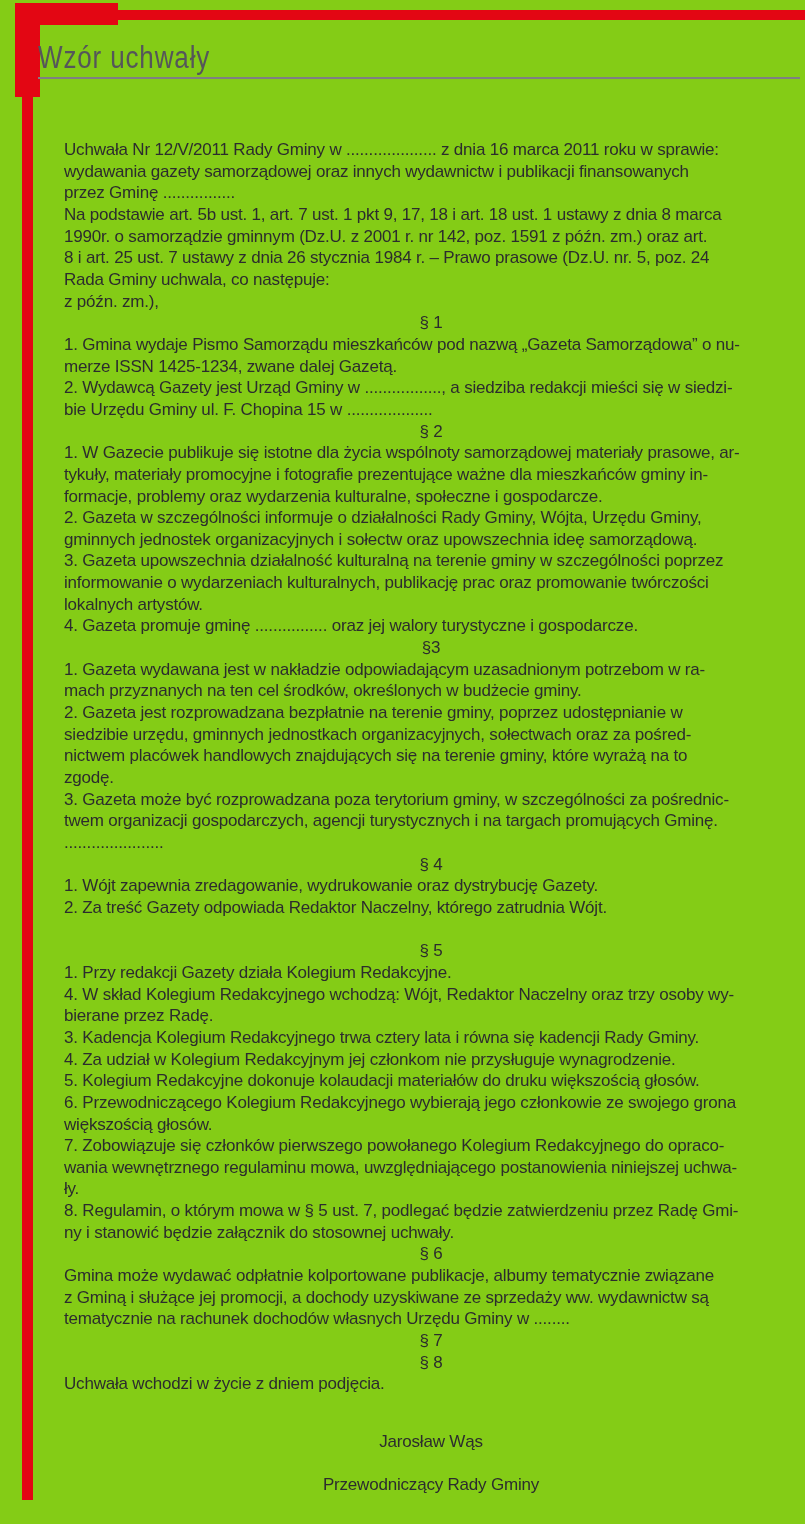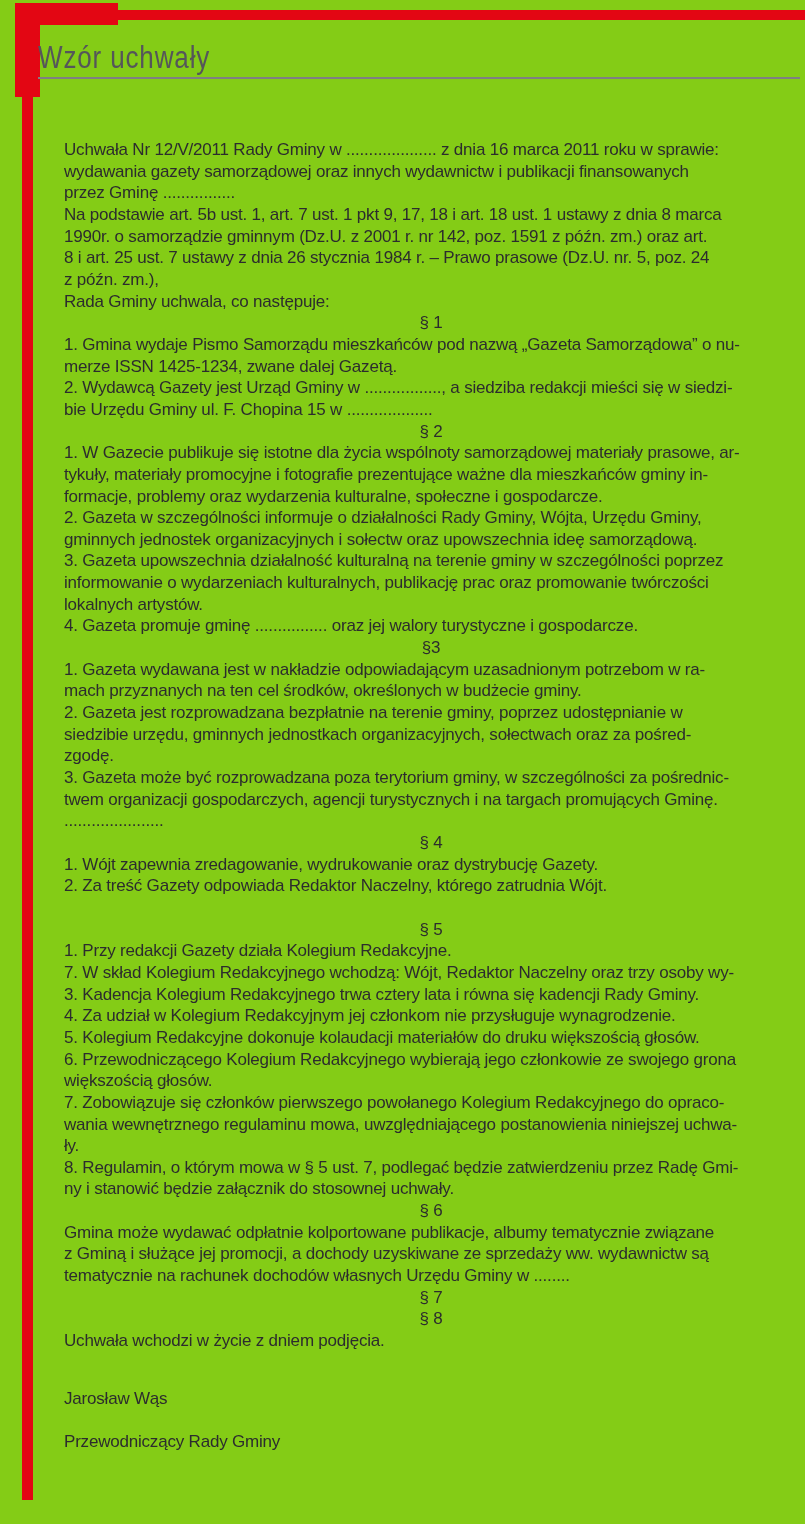--- a/index.html
+++ b/index.html
@@ -40,21 +40,21 @@
   .doc-body{
     position:absolute;left:64px;top:118px;width:734px;
     font-size:17px;line-height:21.65px;
     letter-spacing:-0.2px;
     color:var(--body-text);
     margin-top:21px;
   }
   .doc-line{white-space:pre;overflow:visible;}
   .doc-heading{text-align:center;white-space:pre;}
   .doc-spacer{height:21.65px;}
-  .signature{margin-top:36px;text-align:left;}
+  .signature{margin-top:36px;text-align:center;}
   .sig-gap{height:21.65px;}
 </style>
 </head>
 <body>
 
 <div class="page">
 
   <div class="bar bar-corner-h"></div>
   <div class="bar bar-thin-h"></div>
   <div class="bar bar-corner-v"></div>
@@ -64,53 +64,55 @@
   <div class="title-underline"></div>
 
   <div class="doc-body">
 
     <div class="doc-line">Uchwała Nr 12/V/2011 Rady Gminy w .................... z dnia 16 marca 2011 roku w sprawie:</div>
       <div class="doc-line">wydawania gazety samorządowej oraz innych wydawnictw i publikacji finansowanych</div>
       <div class="doc-line">przez Gminę ................</div>
       <div class="doc-line">Na podstawie art. 5b ust. 1, art. 7 ust. 1 pkt 9, 17, 18 i art. 18 ust. 1 ustawy z dnia 8 marca</div>
       <div class="doc-line">1990r. o samorządzie gminnym (Dz.U. z 2001 r. nr 142, poz. 1591 z późn. zm.) oraz art.</div>
       <div class="doc-line">8 i art. 25 ust. 7 ustawy z dnia 26 stycznia 1984 r. – Prawo prasowe (Dz.U. nr. 5, poz. 24</div>
+      <div class="doc-line">Rada Gminy uchwala, co następuje:</div>
       <div class="doc-line">z późn. zm.),</div>
-      <div class="doc-line">Rada Gminy uchwala, co następuje:</div>
       <div class="doc-heading">§ 1</div>
       <div class="doc-line">1. Gmina wydaje Pismo Samorządu mieszkańców pod nazwą „Gazeta Samorządowa” o nu-</div>
       <div class="doc-line">merze ISSN 1425-1234, zwane dalej Gazetą.</div>
       <div class="doc-line">2. Wydawcą Gazety jest Urząd Gminy w ................., a siedziba redakcji mieści się w siedzi-</div>
       <div class="doc-line">bie Urzędu Gminy ul. F. Chopina 15 w ...................</div>
       <div class="doc-heading">§ 2</div>
       <div class="doc-line">1. W Gazecie publikuje się istotne dla życia wspólnoty samorządowej materiały prasowe, ar-</div>
       <div class="doc-line">tykuły, materiały promocyjne i fotografie prezentujące ważne dla mieszkańców gminy in-</div>
       <div class="doc-line">formacje, problemy oraz wydarzenia kulturalne, społeczne i gospodarcze.</div>
       <div class="doc-line">2. Gazeta w szczególności informuje o działalności Rady Gminy, Wójta, Urzędu Gminy,</div>
       <div class="doc-line">gminnych jednostek organizacyjnych i sołectw oraz upowszechnia ideę samorządową.</div>
       <div class="doc-line">3. Gazeta upowszechnia działalność kulturalną na terenie gminy w szczególności poprzez</div>
       <div class="doc-line">informowanie o wydarzeniach kulturalnych, publikację prac oraz promowanie twórczości</div>
       <div class="doc-line">lokalnych artystów.</div>
       <div class="doc-line">4. Gazeta promuje gminę ................ oraz jej walory turystyczne i gospodarcze.</div>
       <div class="doc-heading">§3</div>
       <div class="doc-line">1. Gazeta wydawana jest w nakładzie odpowiadającym uzasadnionym potrzebom w ra-</div>
       <div class="doc-line">mach przyznanych na ten cel środków, określonych w budżecie gminy.</div>
       <div class="doc-line">2. Gazeta jest rozprowadzana bezpłatnie na terenie gminy, poprzez udostępnianie w</div>
       <div class="doc-line">siedzibie urzędu, gminnych jednostkach organizacyjnych, sołectwach oraz za pośred-</div>
+      <div class="doc-line">nictwem placówek handlowych znajdujących się na terenie gminy, które wyrażą na to</div>
       <div class="doc-line">zgodę.</div>
       <div class="doc-line">3. Gazeta może być rozprowadzana poza terytorium gminy, w szczególności za pośrednic-</div>
       <div class="doc-line">twem organizacji gospodarczych, agencji turystycznych i na targach promujących Gminę.</div>
       <div class="doc-line">......................</div>
       <div class="doc-heading">§ 4</div>
       <div class="doc-line">1. Wójt zapewnia zredagowanie, wydrukowanie oraz dystrybucję Gazety.</div>
       <div class="doc-line">2. Za treść Gazety odpowiada Redaktor Naczelny, którego zatrudnia Wójt.</div>
       <div class="doc-spacer"></div>
       <div class="doc-heading">§ 5</div>
       <div class="doc-line">1. Przy redakcji Gazety działa Kolegium Redakcyjne.</div>
-      <div class="doc-line">7. W skład Kolegium Redakcyjnego wchodzą: Wójt, Redaktor Naczelny oraz trzy osoby wy-</div>
+      <div class="doc-line">4. W skład Kolegium Redakcyjnego wchodzą: Wójt, Redaktor Naczelny oraz trzy osoby wy-</div>
+      <div class="doc-line">bierane przez Radę.</div>
       <div class="doc-line">3. Kadencja Kolegium Redakcyjnego trwa cztery lata i równa się kadencji Rady Gminy.</div>
       <div class="doc-line">4. Za udział w Kolegium Redakcyjnym jej członkom nie przysługuje wynagrodzenie.</div>
       <div class="doc-line">5. Kolegium Redakcyjne dokonuje kolaudacji materiałów do druku większością głosów.</div>
       <div class="doc-line">6. Przewodniczącego Kolegium Redakcyjnego wybierają jego członkowie ze swojego grona</div>
       <div class="doc-line">większością głosów.</div>
       <div class="doc-line">7. Zobowiązuje się członków pierwszego powołanego Kolegium Redakcyjnego do opraco-</div>
       <div class="doc-line">wania wewnętrznego regulaminu mowa, uwzględniającego postanowienia niniejszej uchwa-</div>
       <div class="doc-line">ły.</div>
       <div class="doc-line">8. Regulamin, o którym mowa w § 5 ust. 7, podlegać będzie zatwierdzeniu przez Radę Gmi-</div>
       <div class="doc-line">ny i stanowić będzie załącznik do stosownej uchwały.</div>

